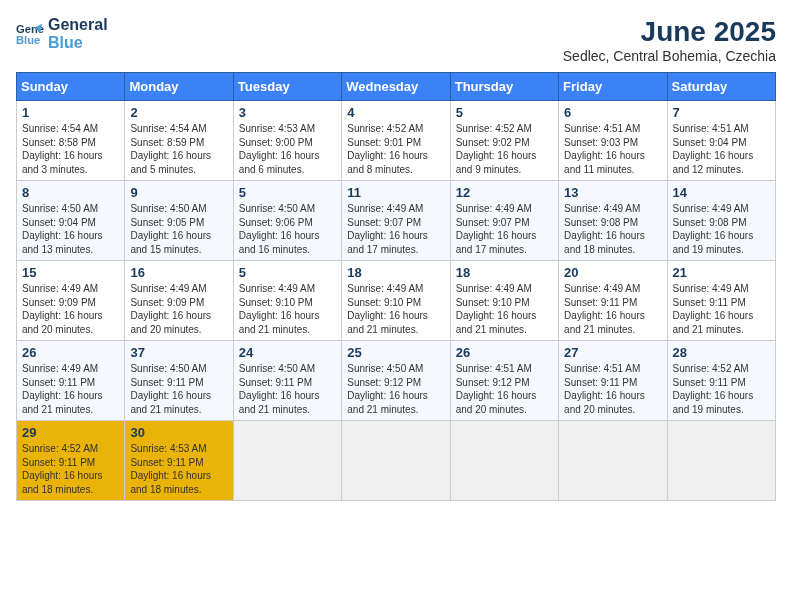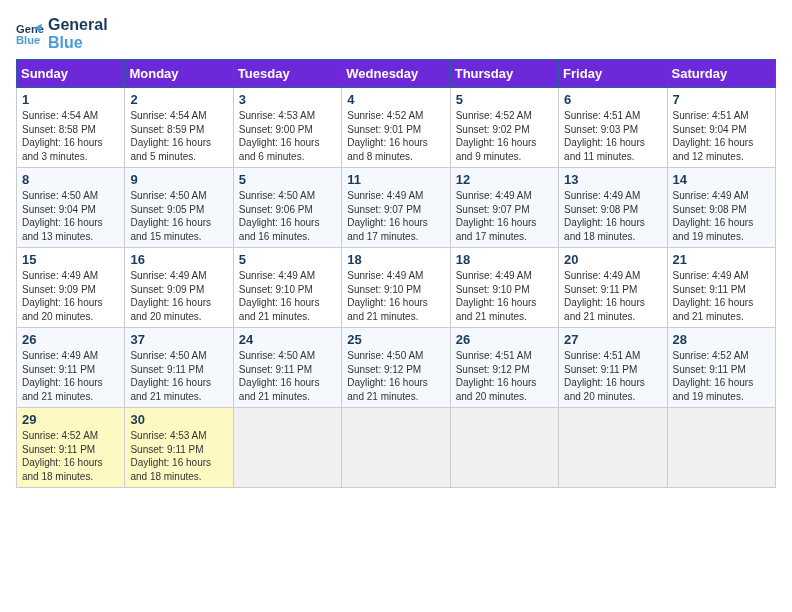--- a/index.html
+++ b/index.html
@@ -36,21 +36,21 @@
     .subtitle {
       font-size: 14px;
       color: #333;
     }
     .calendar {
       width: 100%;
       border-collapse: collapse;
       border: 1px solid #ccc;
     }
     .calendar th {
-      background-color: #6d28d9;
+      background-color: #3b82f6;
       color: #fff;
       font-size: 13px;
       font-weight: bold;
       padding: 6px 4px;
       text-align: left;
       border: 1px solid #2560a0;
     }
     .calendar td {
       vertical-align: top;
       border: 1px solid #ccc;
@@ -73,38 +73,42 @@
     }
     .day-info {
       font-size: 10px;
       color: #333;
       line-height: 1.35;
     }
     .empty-cell {
       background: #f0f0f0 !important;
     }
     .last-row td {
-      background: #fef9c3;
+      background: #eab308;
     }
   </style>
 </head>
 <body>
 
 <div class="header-area">
   <div class="logo">
     <svg class="logo-icon" viewBox="0 0 30 30">
       <text x="0" y="14" font-size="12" font-weight="bold" fill="#1a3a5c">General</text>
       <text x="0" y="26" font-size="12" font-weight="bold" fill="#4a9cd4">Blue</text>
       <polygon points="20,8 28,4 26,14" fill="#4a9cd4"></polygon>
     </svg>
     <div style="display:flex;flex-direction:column;line-height:1.1;">
       <span style="font-size:16px;font-weight:bold;color:#1a3a5c;">General</span>
       <span style="font-size:16px;font-weight:bold;color:#4a9cd4;">Blue</span>
     </div>
   </div>
+  <div class="title-area">
+    <div class="main-title">June 2025</div>
+    <div class="subtitle">Sedlec, Central Bohemia, Czechia</div>
+  </div>
 </div>
 
 <table class="calendar" id="calendar-table">
   <thead>
     <tr id="header-row">
         <th>Sunday</th>
         <th>Monday</th>
         <th>Tuesday</th>
         <th>Wednesday</th>
         <th>Thursday</th>

